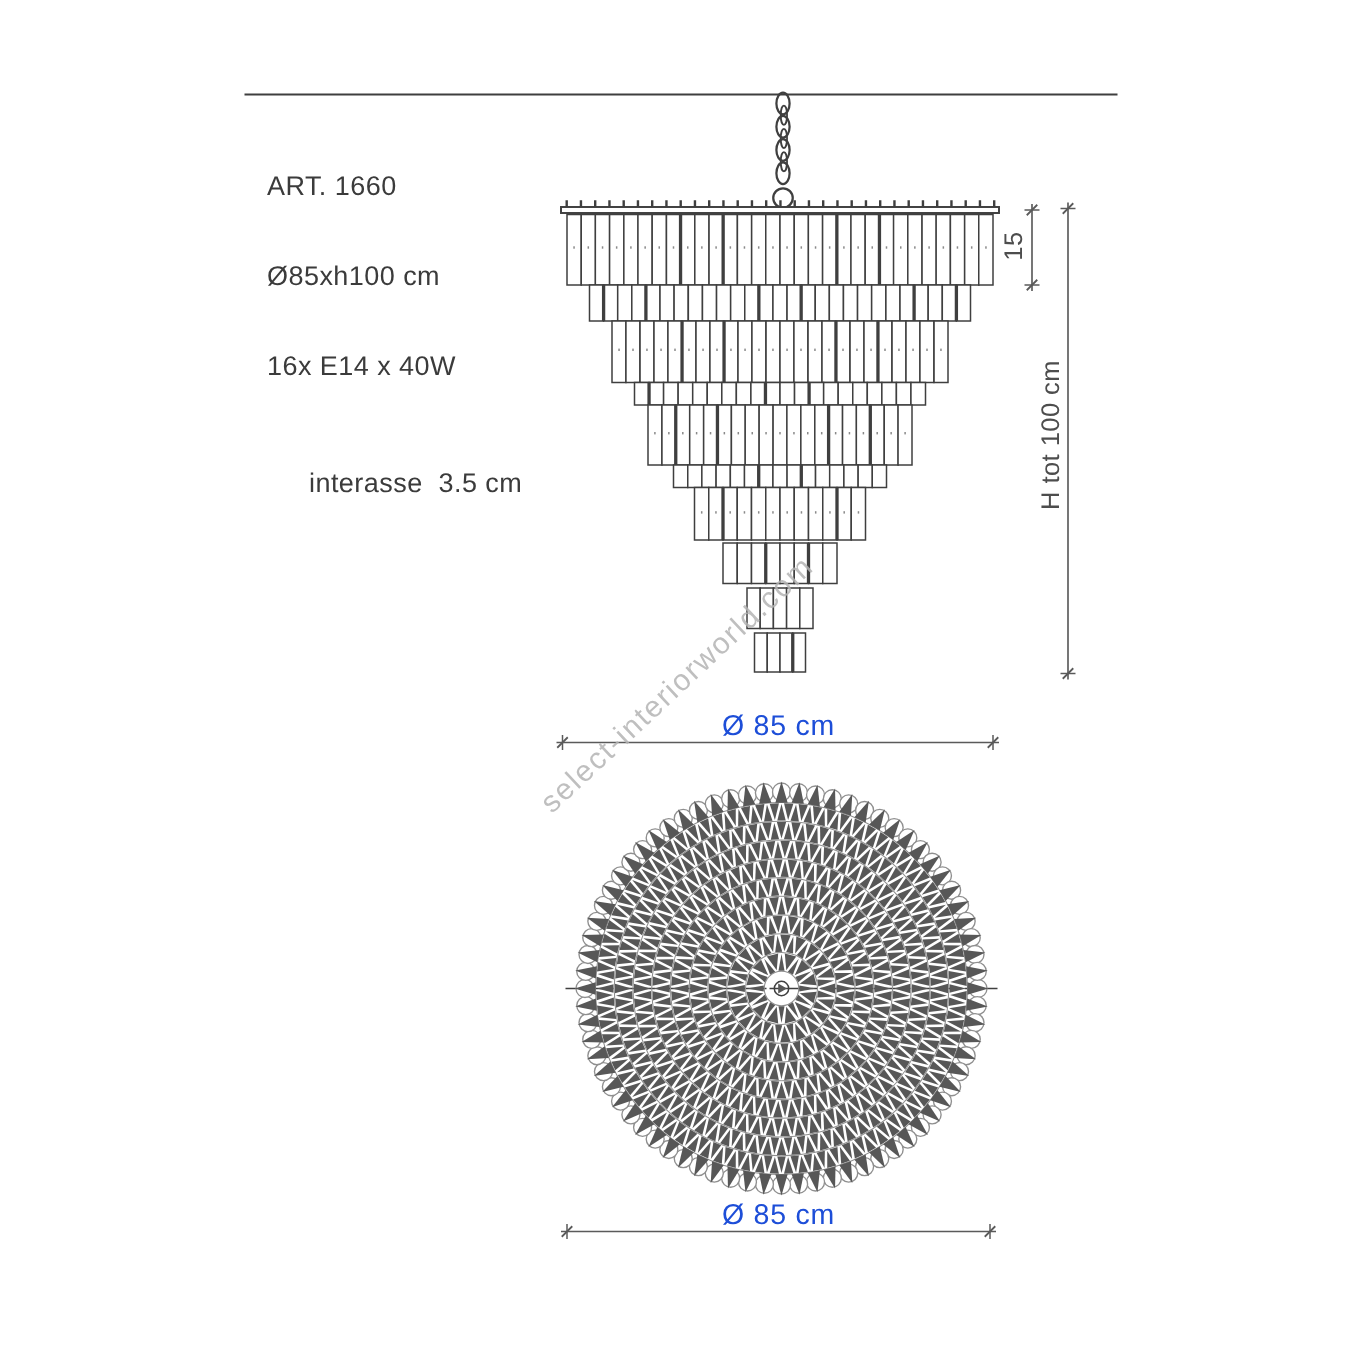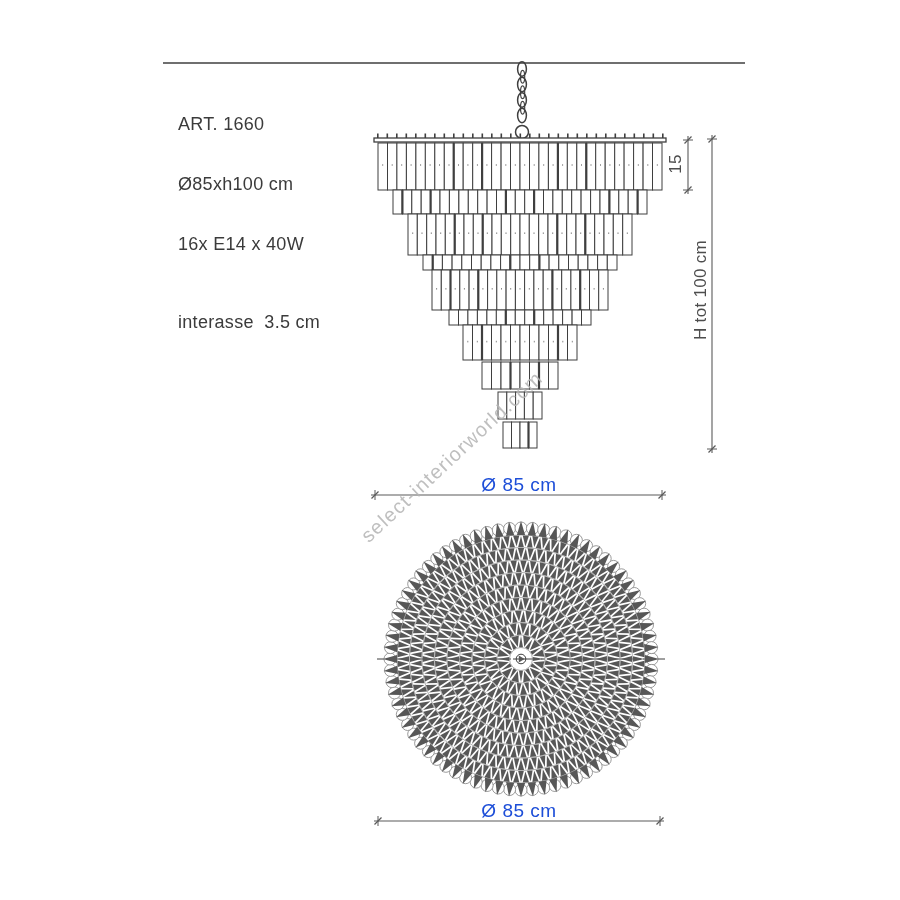--- a/index.html
+++ b/index.html
@@ -9,21 +9,21 @@
     background:#ffffff;
     overflow:hidden;
     font-family:"Liberation Sans", sans-serif;
   }
   #drawing{position:absolute;left:0;top:0;}
   .specs{
     position:absolute;left:178px;top:74px;
     font-size:18px;line-height:20px;color:#3b3b3b;
     white-space:pre;letter-spacing:0.3px;
   }
-  .specs .gap{margin-top:18px;}
+  .specs .gap{margin-top:18px;margin-left:28px;}
   .vlabel{
     position:absolute;
     transform:translate(-50%,-50%) rotate(-90deg);
     font-size:17px;color:#4d4d4d;white-space:nowrap;letter-spacing:0.3px;
   }
   #dim15-label{left:676px;top:164px;}
   #dimH-label{left:701px;top:290px;}
   .hdim-label{
     position:absolute;
     transform:translate(-50%,-50%);

